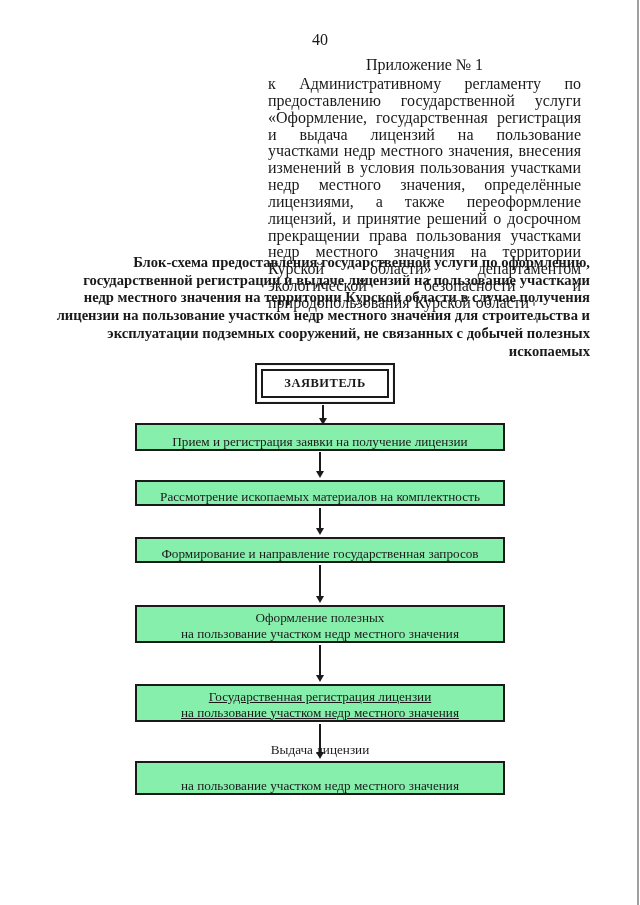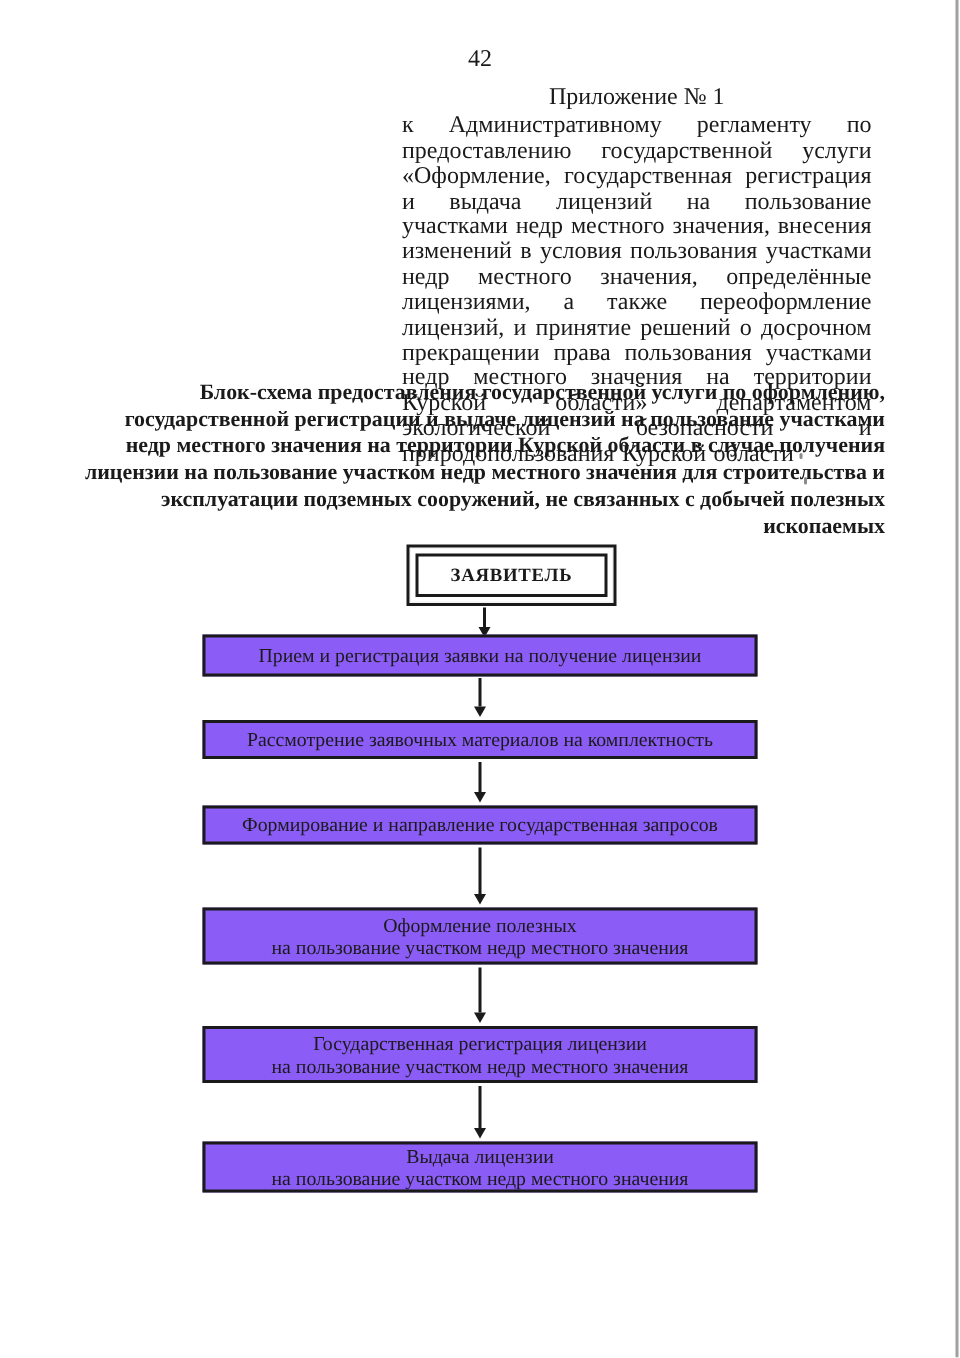--- a/index.html
+++ b/index.html
@@ -33,21 +33,21 @@
   .doc-title {
     top: 254px; left: 50px; width: 540px;
     text-align: right;
     font-weight: bold;
     font-size: 14.6px;
     line-height: 17.7px;
   }
 
   
   .applicant-frame {
-    left: 271px; top: 363px; width: 140px; height: 41px;
+    left: 255px; top: 363px; width: 140px; height: 41px;
     border: 2px solid #1a1a1a;
     box-sizing: border-box;
     padding: 4px;
     background: #ffffff;
     box-shadow: inset 0 0 0 1px #f2f2f2;
     font-family: Liberation Serif, serif;
   }
   .applicant-inner {
     width: 100%; height: 100%;
     border: 2px solid #1a1a1a;
@@ -56,33 +56,33 @@
     font-weight: bold;
     font-size: 12.5px;
     letter-spacing: 0.5px;
   }
 
   
   .flow-box {
     left: 135px; width: 370px;
     border: 2px solid #1a1a1a;
     box-sizing: border-box;
-    background: #8b5cf6;
+    background: #86efac;
     display: flex; flex-direction: column;
-    align-items: center; justify-content: center;
+    align-items: center; justify-content: flex-end;
     text-align: center;
     font-size: 13.2px;
     line-height: 15.4px;
   }
   .box-step1 { top: 423px; height: 28px; }
   .box-step2 { top: 480px; height: 26px; }
   .box-step3 { top: 537px; height: 26px; }
   .box-step4 { top: 605px; height: 38px; }
-  .box-step5 { top: 684px; height: 38px; }
-  .box-step6 { top: 761px; height: 34px; }
+  .box-step5 { top: 684px; height: 38px; text-decoration: underline; }
+  .box-step6 { top: 761px; height: 34px; gap: 20px; }
 
   
   .arrow {
     width: 10px;
     display: flex; flex-direction: column; align-items: center;
   }
   .arrow .shaft { width: 2px; flex: 1 1 auto; background: #1a1a1a; }
   .arrow .head {
     width: 0; height: 0;
     border-left: 4px solid transparent;
@@ -101,21 +101,21 @@
     top: 0; right: 1px; width: 2px; height: 905px;
     background: #a0a0a0;
   }
   .speck { background: #8a8a8a; border-radius: 1px; }
   .speck-1 { left: 533px; top: 302px; width: 2px; height: 4px; }
   .speck-2 { left: 536px; top: 318px; width: 2px; height: 5px; }
 </style>
 </head>
 <body>
 
-<div class="abs page-number">42</div>
+<div class="abs page-number">40</div>
 
 <div class="abs appendix-heading">Приложение № 1</div>
 
 <div class="abs appendix-paragraph">к Административному регламенту по предоставлению государственной услуги «Оформление, государственная регистрация и выдача лицензий на пользование участками недр местного значения, внесения изменений в условия пользования участками недр местного значения, определённые лицензиями, а также переоформление лицензий, и принятие решений о досрочном прекращении права пользования участками недр местного значения на территории Курской области» департаментом экологической безопасности и природопользования Курской области</div>
 
 <div class="abs doc-title">Блок-схема предоставления государственной услуги по оформлению, государственной регистрации и выдаче лицензий на пользование участками недр местного значения на территории Курской области в случае получения лицензии на пользование участком недр местного значения для строительства и эксплуатации подземных сооружений, не связанных с добычей полезных ископаемых</div>
 
 <div class="abs applicant-frame">
   <div class="applicant-inner">ЗАЯВИТЕЛЬ</div>
 </div>
@@ -128,21 +128,21 @@
 <div class="abs flow-box box-step1">
   <div>Прием и регистрация заявки на получение лицензии</div>
 </div>
 
 <div class="abs arrow arrow-2">
     <div class="shaft"></div>
     <div class="head"></div>
   </div>
 
 <div class="abs flow-box box-step2">
-  <div>Рассмотрение заявочных материалов на комплектность</div>
+  <div>Рассмотрение ископаемых материалов на комплектность</div>
 </div>
 
 <div class="abs arrow arrow-3">
     <div class="shaft"></div>
     <div class="head"></div>
   </div>
 
 <div class="abs flow-box box-step3">
   <div>Формирование и направление государственная запросов</div>
 </div>

